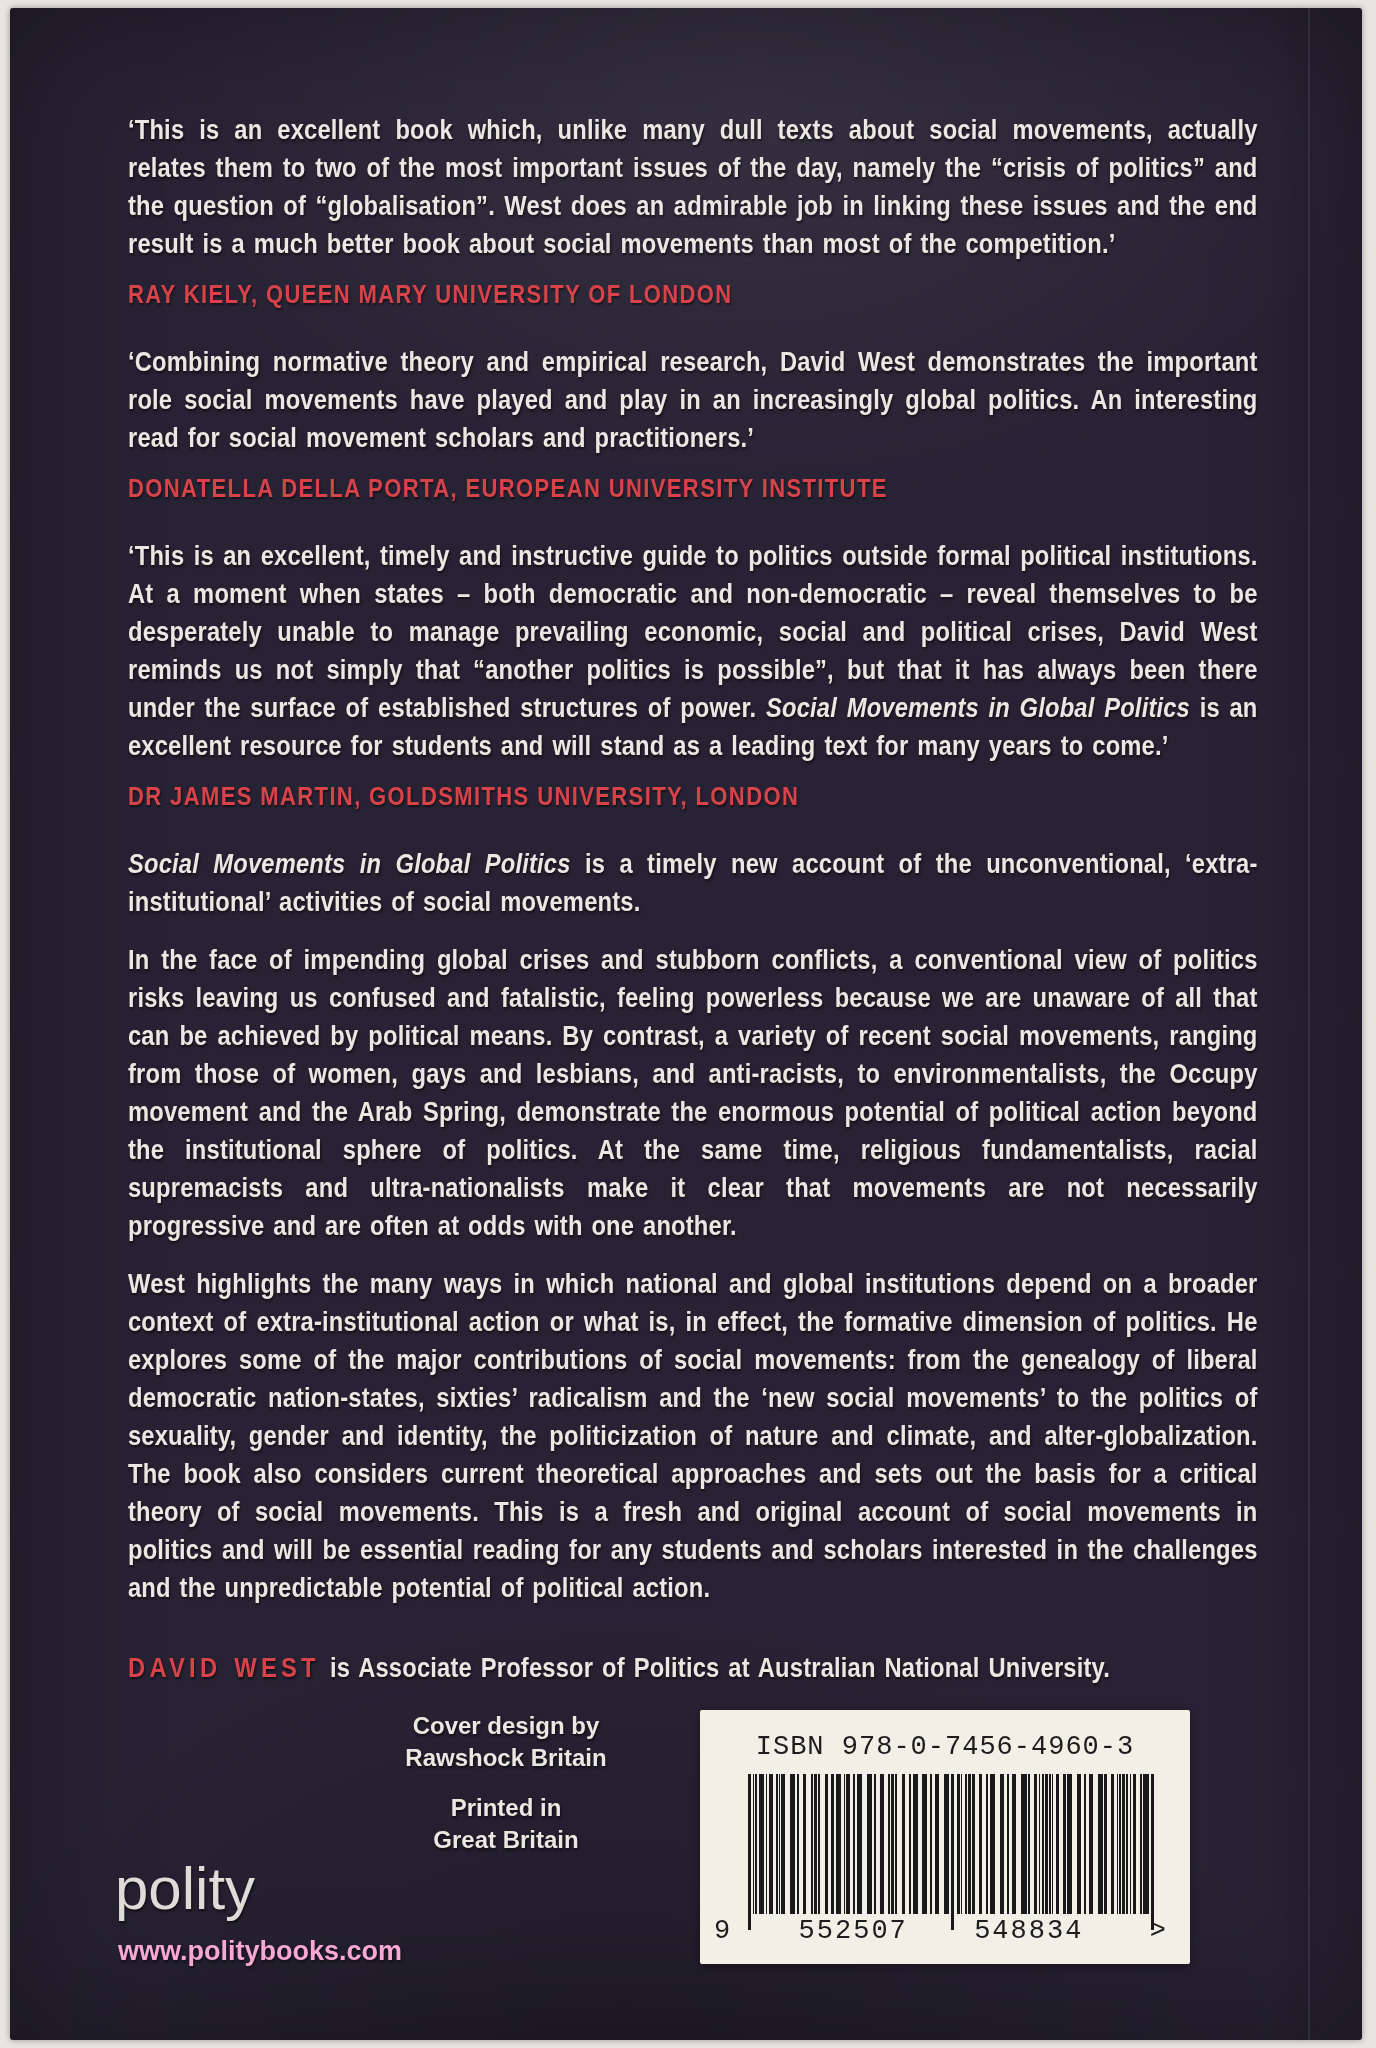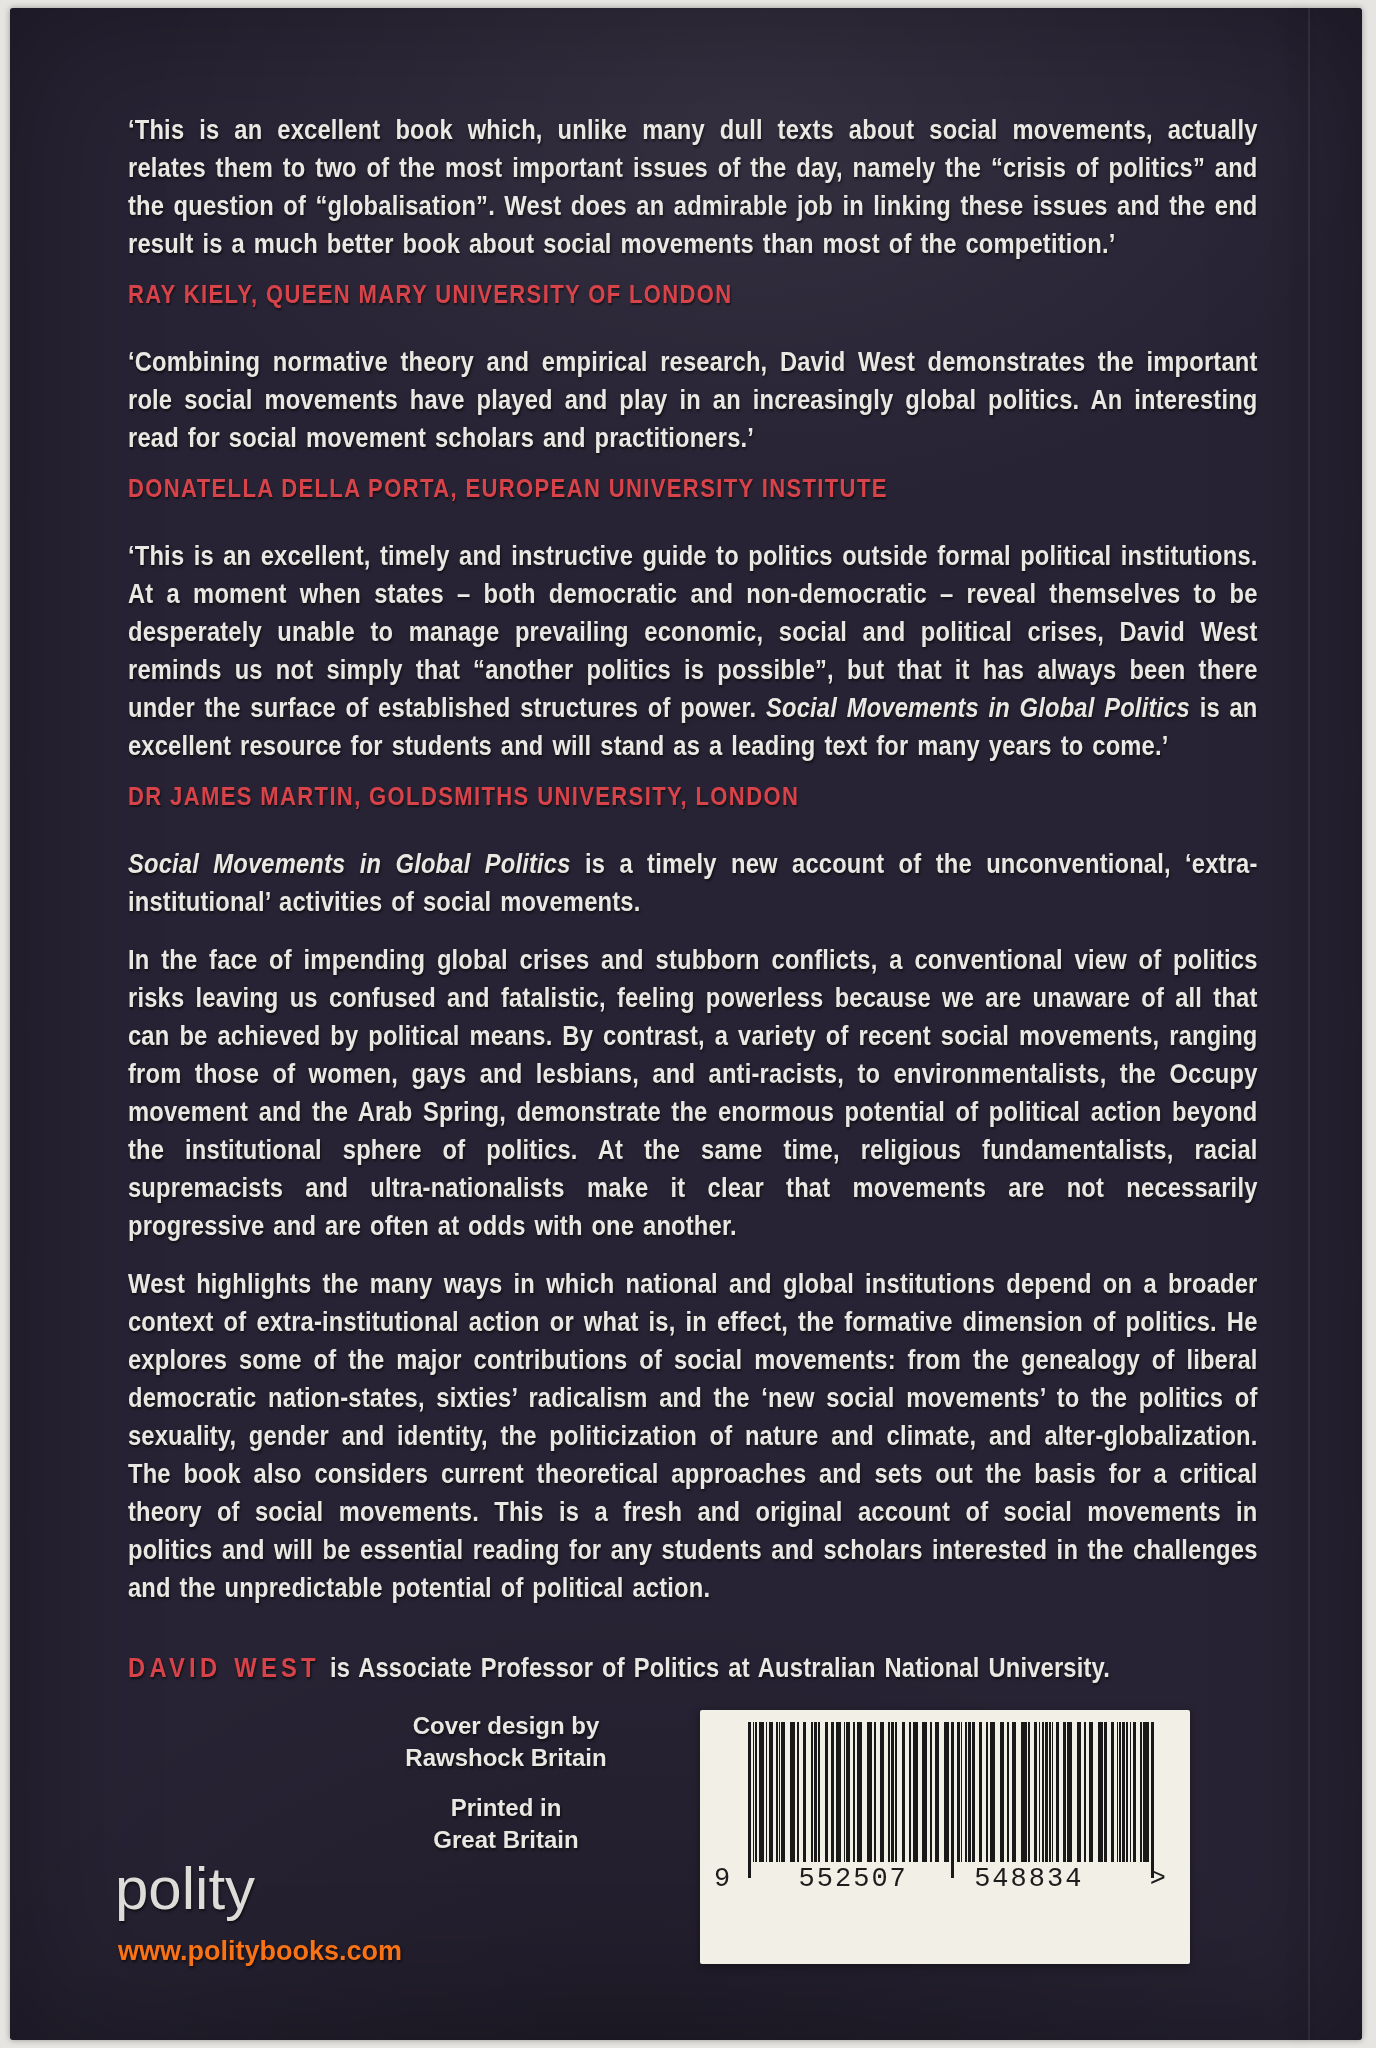--- a/index.html
+++ b/index.html
@@ -91,21 +91,21 @@
     font-size:27px;letter-spacing:2px;
     margin:2px 22px 0 14px;
   }
   .publisher-logo{
     position:absolute;left:105px;top:1846px;
     font-size:60px;font-weight:500;letter-spacing:0;
     color:#dedcd8;text-shadow:1px 2px 3px rgba(0,0,0,.6);
   }
   .publisher-website{
     position:absolute;left:108px;top:1928px;
-    font-size:27px;font-weight:bold;color:#f97316;
+    font-size:27px;font-weight:bold;color:#f9a8d4;
     text-shadow:1px 2px 3px rgba(0,0,0,.6);
   }
 </style>
 </head>
 <body>
 
 <div class="book">
   <div class="sheen"></div>
   <div class="crease"></div>
 
@@ -136,20 +136,21 @@
       <div>Cover design by</div>
       <div>Rawshock Britain</div>
     </div>
     <div class="group">
       <div>Printed in</div>
       <div>Great Britain</div>
     </div>
   </div>
 
   <div class="barcode-box">
+    <div class="isbn-label">ISBN 978-0-7456-4960-3</div>
     <div class="bars">
       <div class="guard g-left"></div>
       <div class="guard g-mid"></div>
       <div class="guard g-right"></div>
     </div>
     <div class="barcode-number">
       <span>9</span>
       <span>552507</span>
       <span>548834</span>
       <span>&gt;</span>

